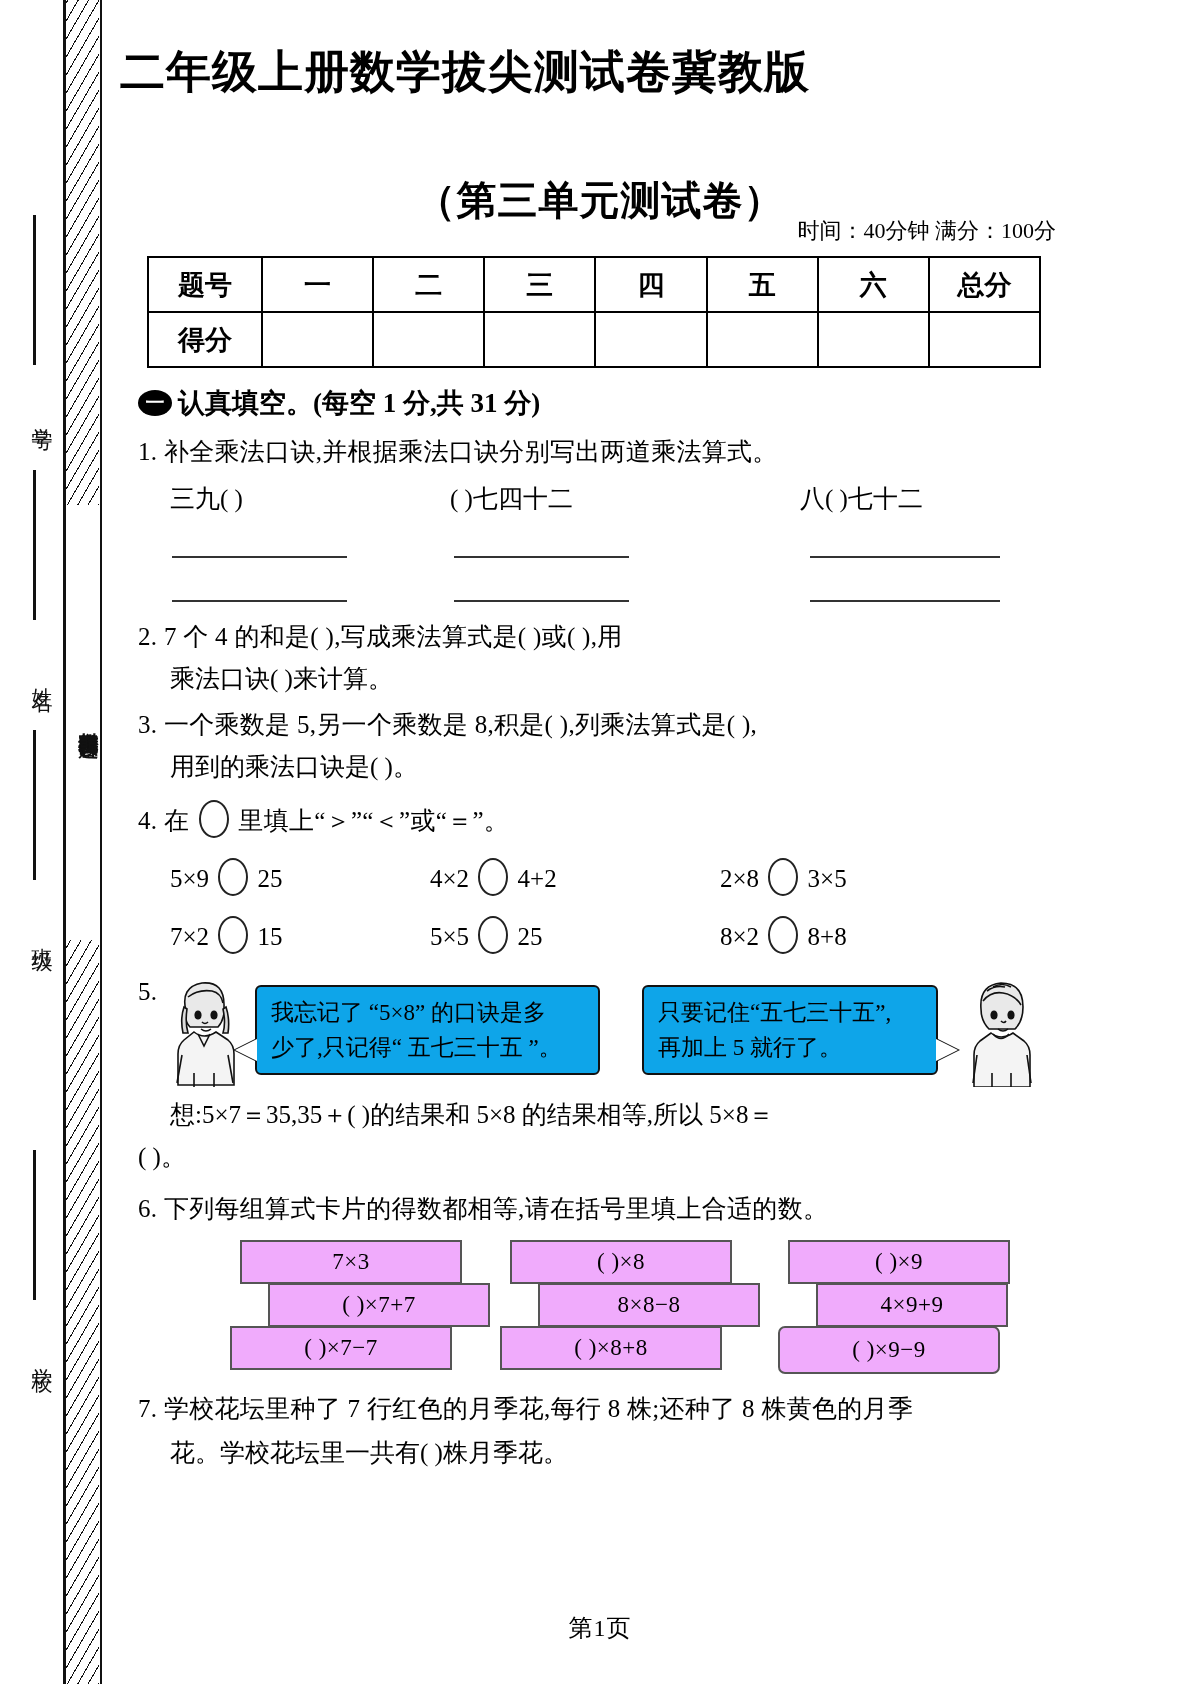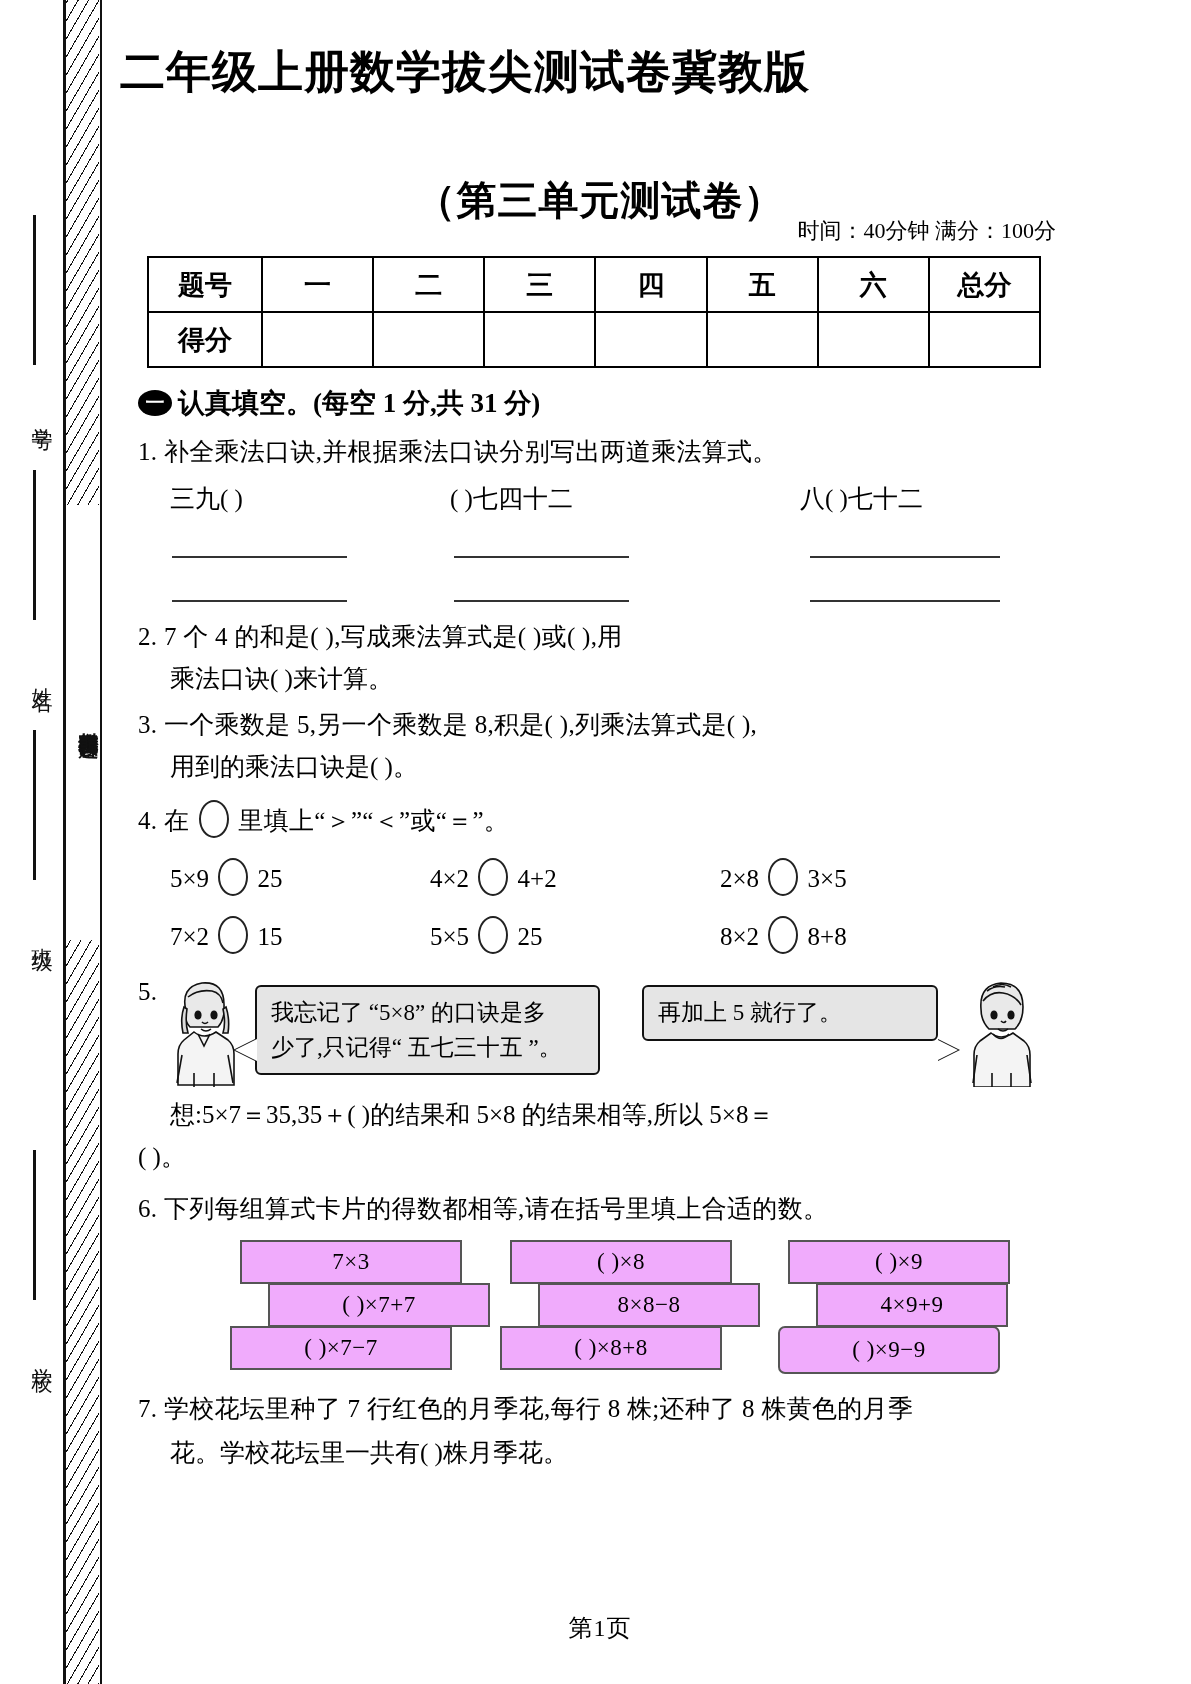--- a/index.html
+++ b/index.html
@@ -171,21 +171,21 @@
     border-radius: 50%;
     vertical-align: -9px;
     margin: 0 3px;
   }
 
   
   .bubble {
     position: absolute;
     border: 2px solid #111;
     border-radius: 6px;
-    background: #e5e5e5;
+    background: #0ea5e9;
     box-sizing: border-box;
     padding: 9px 12px 8px 14px;
     font-size: 23px;
     line-height: 1.5;
   }
   .bubble .bl { white-space: nowrap; display: block; }
   .tail-l, .tail-r {
     position: absolute;
     width: 0; height: 0;
   }
@@ -375,20 +375,21 @@
     </svg>
   </div>
 
   <div class="bubble" style="left:135px; top:985px; width:345px;">
     <span class="bl">我忘记了 “5×8” 的口诀是多</span>
     <span class="bl">少了,只记得“ 五七三十五 ”。</span>
     <span class="tail-l" style="left:-22px; top:52px;"></span>
   </div>
 
   <div class="bubble" style="left:522px; top:985px; width:296px;">
+    <span class="bl">只要记住“五七三十五”,</span>
     <span class="bl">再加上 5 就行了。</span>
     <span class="tail-r" style="right:-22px; top:52px;"></span>
   </div>
 
   <div class="kid" style="left:845px; top:975px;">
     <svg width="72" height="112" viewBox="0 0 72 112">
       <g fill="none" stroke="#111" stroke-width="1.6">
         <path d="M16 34 Q14 10 36 8 Q58 8 58 32 Q58 46 50 54 L24 54 Q16 46 16 34Z" fill="#e9e9e9"></path>
         <path d="M18 26 Q26 16 38 18 Q50 20 56 30"></path>
         <path d="M22 16 q8 -6 18 -4 M28 12 q9 -5 18 0"></path>

